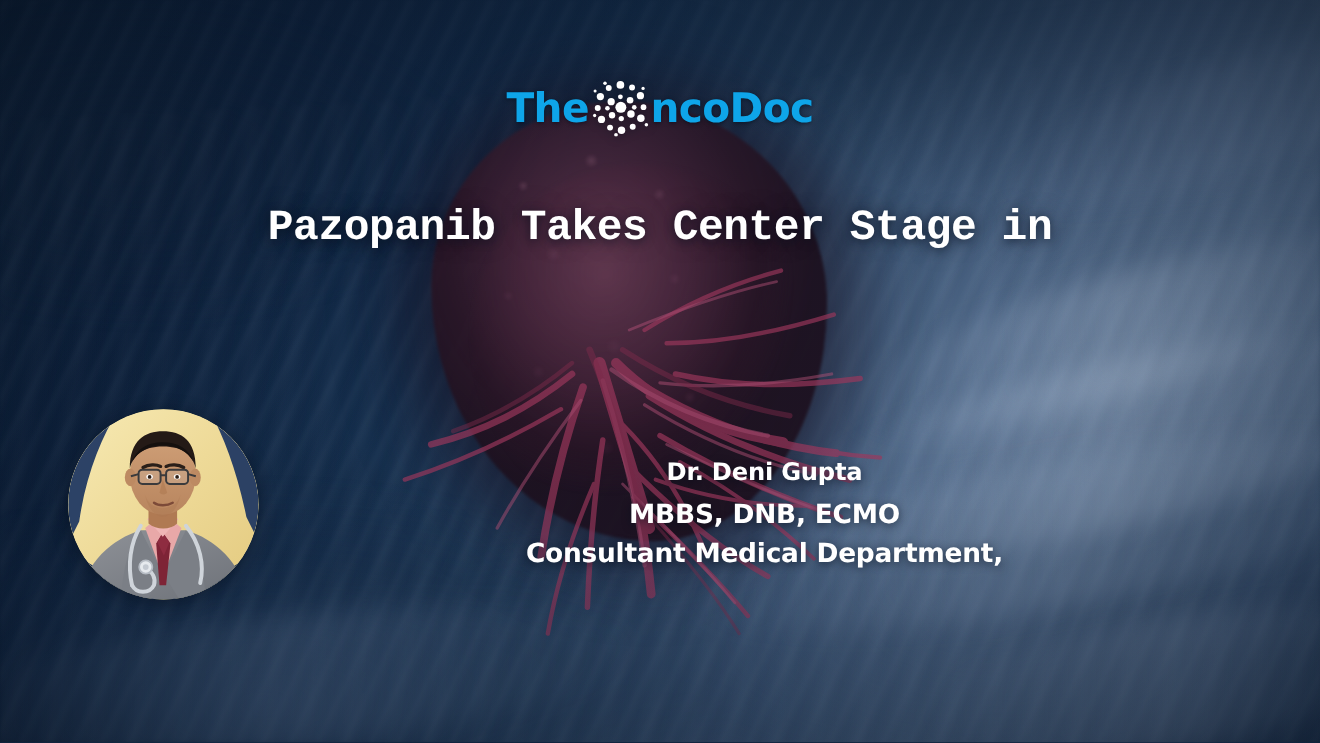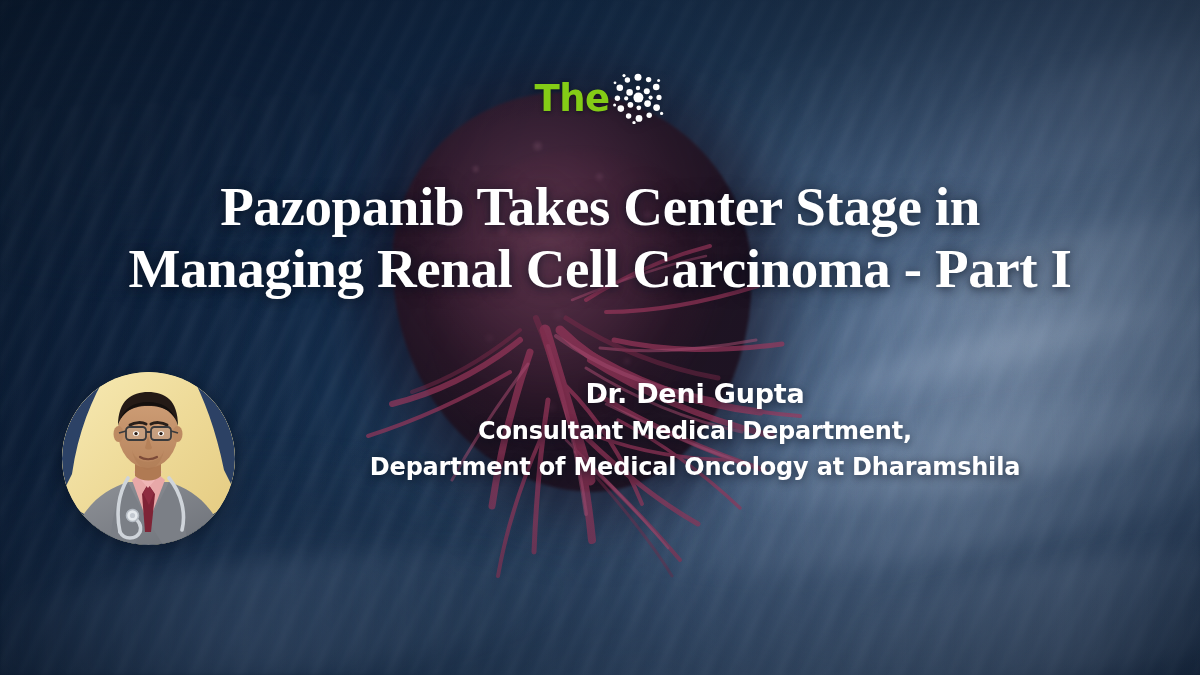--- a/index.html
+++ b/index.html
@@ -151,41 +151,41 @@
     justify-content:center;
     gap:0px;
     height:52px;
   }
   .logo-word {
     font-family:"DejaVu Sans", sans-serif;
     font-weight:bold;
     font-size:37px;
     line-height:1;
     letter-spacing:-0.6px;
-    color:#84cc16;
+    color:#0ea5e9;
     text-shadow:0 1px 4px rgba(4,12,24,.6);
     white-space:nowrap;
   }
   #logo-mark {
     width:52px; height:52px;
     margin:0 1px 0 3px;
     flex:0 0 auto;
     filter:drop-shadow(0 1px 4px rgba(4,12,24,.55));
   }
 
   
   #headline {
     position:absolute;
     left:60px; right:60px; top:176px;
     text-align:center;
   }
   .headline-line {
-    font-family:Liberation Serif, serif;
+    font-family:Liberation Mono, monospace;
     font-weight:bold;
-    font-size:55px;
+    font-size:39px;
     line-height:62px;
     letter-spacing:-0.4px;
     color:#ffffff;
     white-space:nowrap;
     text-shadow:0 2px 9px rgba(6,14,28,.62), 0 0 22px rgba(6,14,28,.34);
   }
 
   
   #portrait {
     position:absolute;
@@ -200,26 +200,27 @@
 
   
   #credentials {
     position:absolute;
     left:250px; right:60px; top:375px;
     text-align:center;
   }
   .cred-name {
     font-family:"DejaVu Sans", sans-serif;
     font-weight:bold;
-    font-size:27px;
+    font-size:22px;
     line-height:38px;
     color:#ffffff;
     letter-spacing:-0.2px;
     white-space:nowrap;
     text-shadow:0 2px 8px rgba(6,14,28,.62);
+    margin-top:36px;
   }
   .cred-line {
     font-family:"DejaVu Sans", sans-serif;
     font-weight:bold;
     font-size:24px;
     line-height:36px;
     color:#ffffff;
     letter-spacing:-0.2px;
     white-space:nowrap;
     text-shadow:0 2px 8px rgba(6,14,28,.62);
@@ -323,25 +324,25 @@
 
           <circle cx="12.0" cy="3.6" r="1.6"></circle>
           <circle cx="46.6" cy="8.4" r="1.5"></circle>
           <circle cx="49.6" cy="41.4" r="1.6"></circle>
           <circle cx="22.0" cy="50.6" r="1.7"></circle>
           <circle cx="2.6" cy="33.0" r="1.5"></circle>
           <circle cx="3.0" cy="10.8" r="1.4"></circle>
         </g>
       </svg>
 
+      <span class="logo-word">ncoDoc</span>
     </div>
 
     <div id="headline">
       <div class="headline-line">Pazopanib Takes Center Stage in</div>
-      <div class="headline-line">Managing Renal Cell Carcinoma - Part I</div>
     </div>
 
     <div id="portrait">
       <svg viewBox="0 0 173 173" aria-hidden="true">
         <defs>
           <clipPath id="circ">
               <circle cx="86.5" cy="86.5" r="86.5"></circle>
             </clipPath>
           <linearGradient id="backdrop" x1="0" y1="0" x2="1" y2="1">
             <stop offset="0%" stop-color="#f7eab4"></stop>
@@ -417,18 +418,18 @@
             <path d="M58,160 C62,168 74,168 78,160 C80,153 76,148 72,146"></path>
           </g>
           <circle cx="70.5" cy="143.5" r="6" fill="#e6eaee" stroke="#b6bcc4" stroke-width="1.6"></circle>
           <circle cx="70.5" cy="143.5" r="2.6" fill="#c3c9d1"></circle>
         </g>
       </svg>
     </div>
 
     <div id="credentials">
       <div class="cred-name">Dr. Deni Gupta</div>
+      <div class="cred-line">MBBS, DNB, ECMO</div>
       <div class="cred-line">Consultant Medical Department,</div>
-      <div class="cred-line">Department of Medical Oncology at Dharamshila</div>
     </div>
 
   </div>
 </div>
 
 </body></html>

